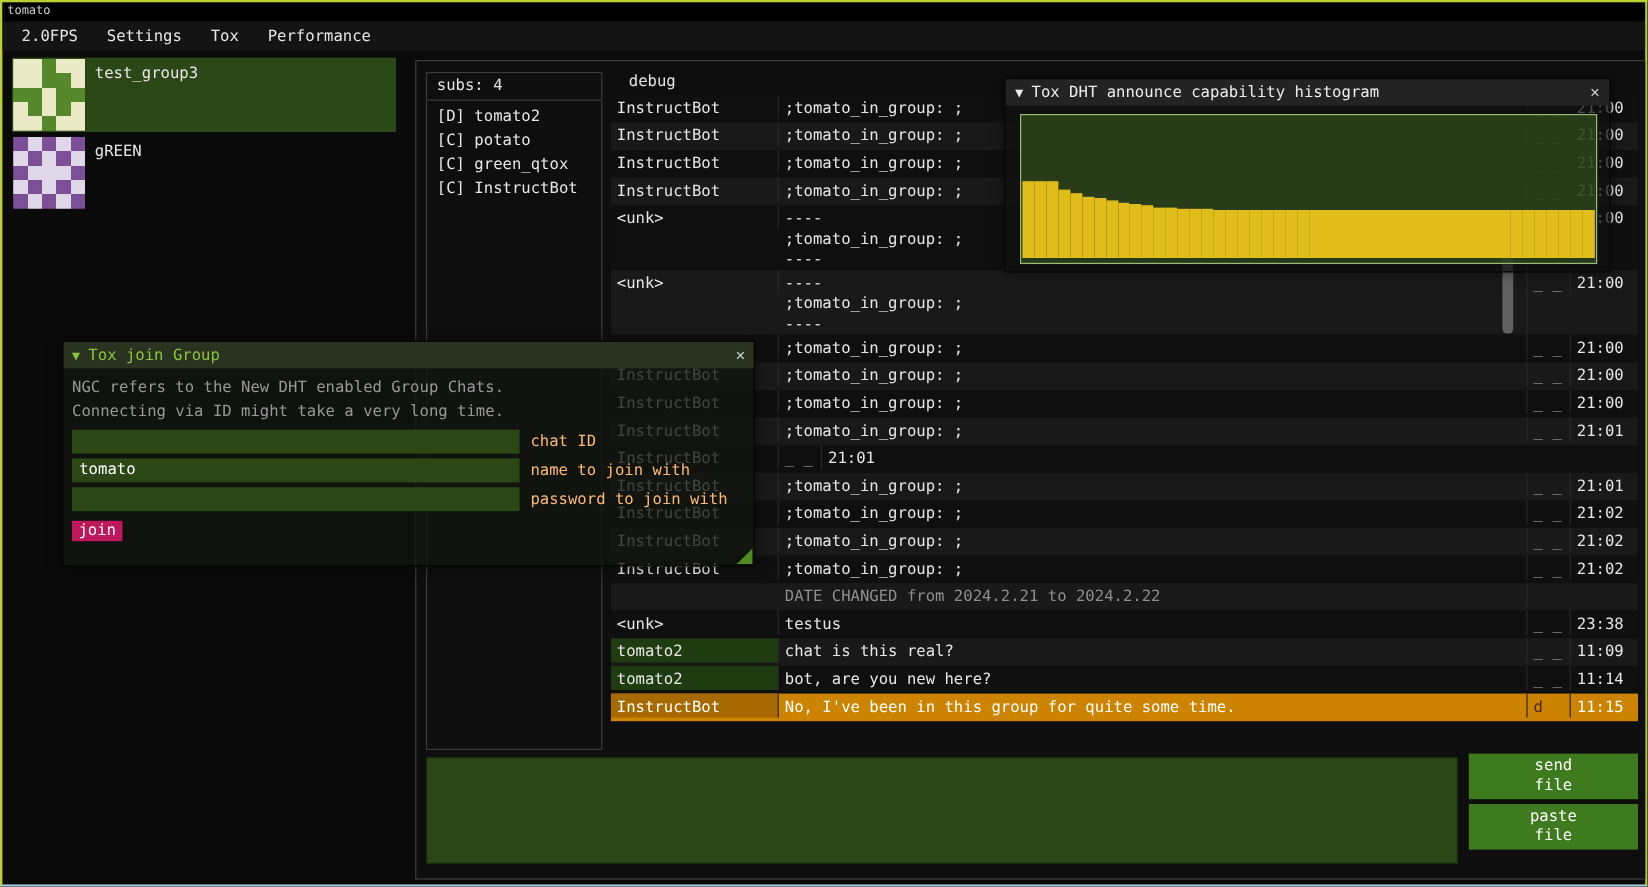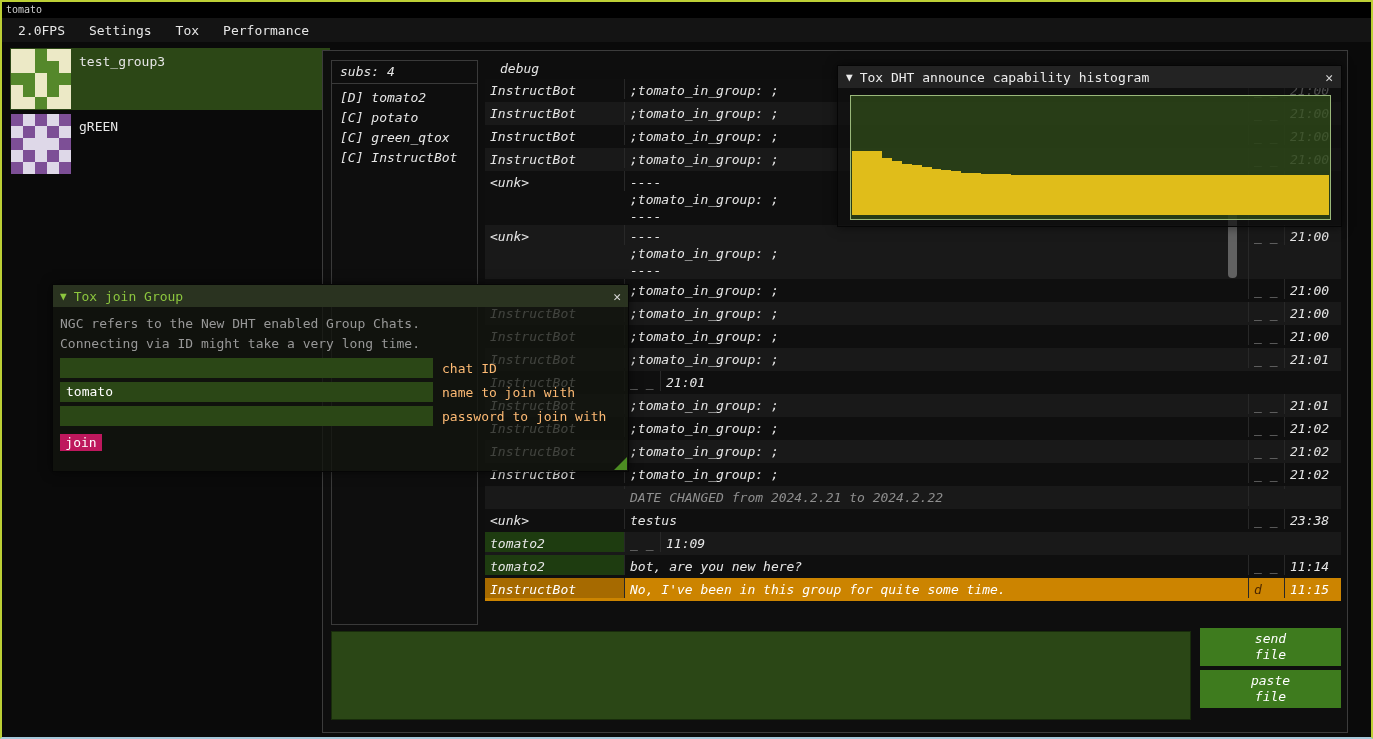--- a/index.html
+++ b/index.html
@@ -14,22 +14,22 @@
            display:flex;align-items:center;padding-left:4px;}
   .menu-item{padding:3px 12px;cursor:default;}
   
   .groups{position:absolute;left:8px;top:46px;width:320px;}
   .group-item{display:flex;gap:8px;height:62px;margin-bottom:3px;padding:1px;}
   .group-item.selected{background:#2c4716;}
   .avatar{width:60px;height:60px;flex:none;}
   .avatar svg{width:100%;height:100%;display:block;}
   .group-name{padding-top:5px;}
   
-  .chatwin{position:absolute;left:320px;top:48px;width:1026px;height:683px;
-           border:1px solid #3c3c3c;background:#0e0e0e;font-style:italic;}
+  .chatwin{position:absolute;left:344px;top:48px;width:1026px;height:683px;
+           border:1px solid #3c3c3c;background:#0e0e0e;}
   .subs{position:absolute;left:8px;top:9px;width:147px;height:565px;border:1px solid #3a3a3a;background:#0e0e0e;}
   .subs-header{padding:3px 8px 4px 8px;border-bottom:1px solid #3a3a3a;}
   .subs-list{padding-top:3px;}
   .member-row{padding:1px 8px 0 8px;line-height:19px;}
   .tab-debug{position:absolute;left:162px;top:9px;width:856px;height:19px;padding-left:15px;line-height:18px;}
   .msgs{position:absolute;left:162px;top:28px;width:856px;height:546px;overflow:hidden;background:#0e0e0e;}
   .msg-row{display:flex;align-items:flex-start;min-height:23px;}
   .msg-row:nth-child(even){background:#191919;}
   .msg-row:nth-child(odd){background:#0f0f0f;}
   .cell{padding:3px 4px 0 5px;line-height:17px;}
@@ -272,20 +272,21 @@
           <div class="cell time"></div>
         </div>
         <div class="msg-row">
           <div class="cell sender">&lt;unk&gt;</div>
           <div class="cell text">testus</div>
           <div class="cell status">_ _</div>
           <div class="cell time">23:38</div>
         </div>
         <div class="msg-row sender-green">
           <div class="cell sender">tomato2</div>
+          <div class="cell text">chat is this real?</div>
           <div class="cell status">_ _</div>
           <div class="cell time">11:09</div>
         </div>
         <div class="msg-row sender-green">
           <div class="cell sender">tomato2</div>
           <div class="cell text">bot, are you new here?</div>
           <div class="cell status">_ _</div>
           <div class="cell time">11:14</div>
         </div>
         <div class="msg-row row-orange">

